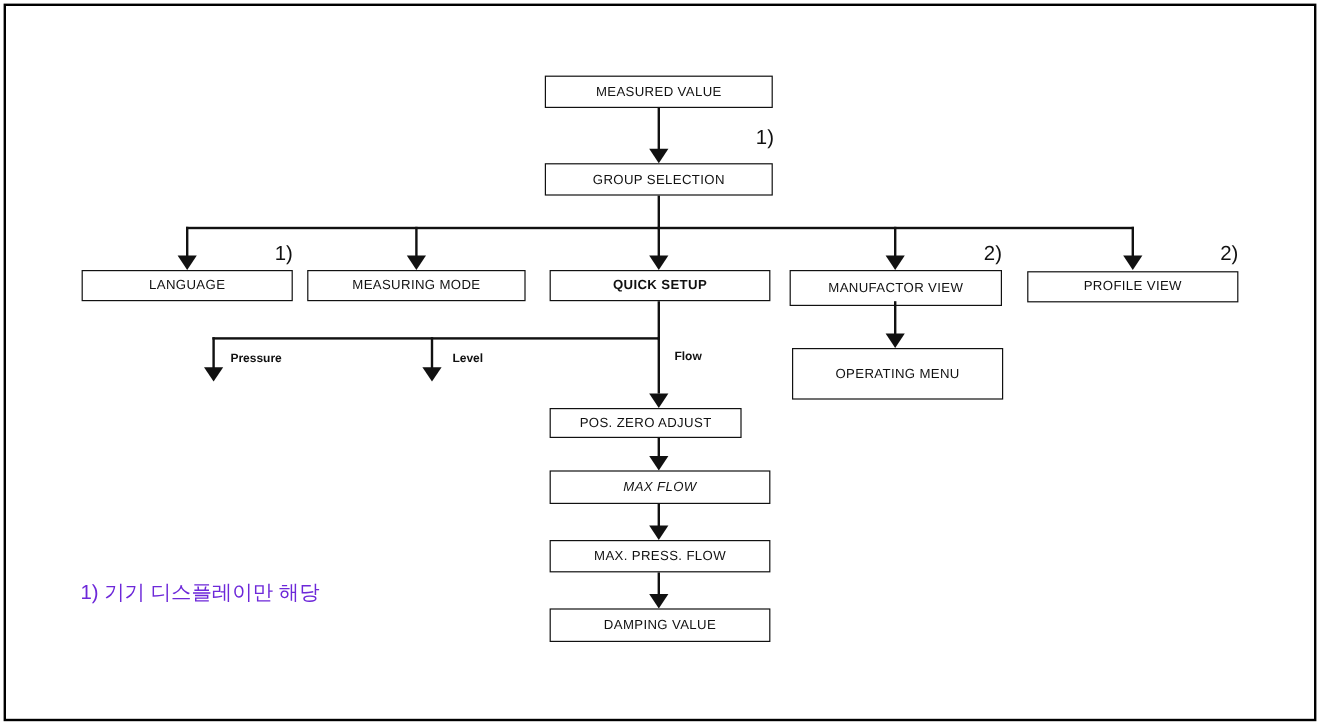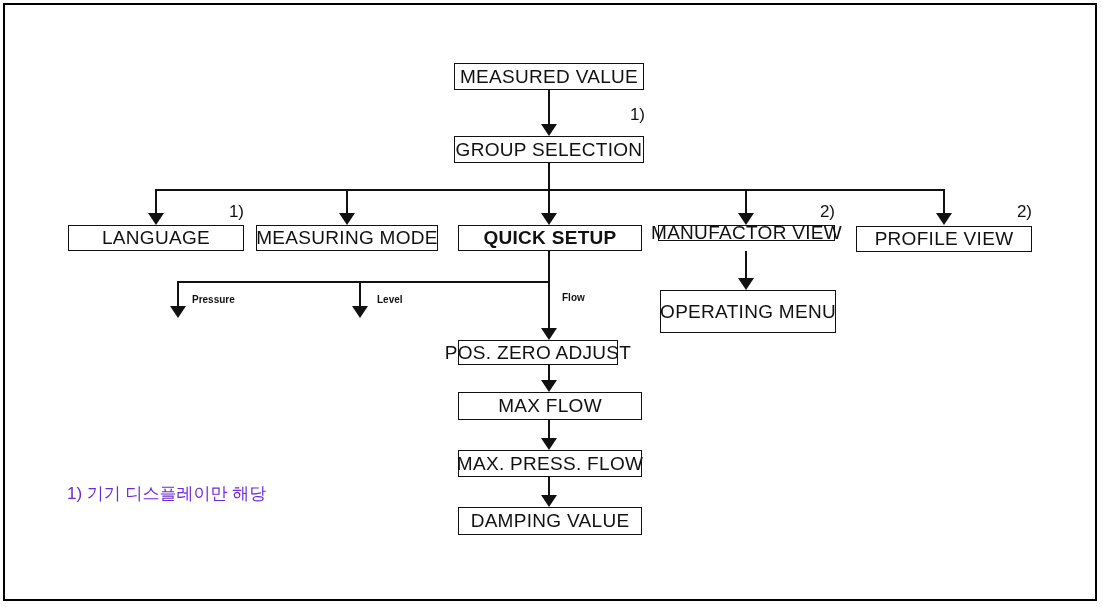--- a/index.html
+++ b/index.html
@@ -21,21 +21,21 @@
     width: 1094px; height: 598px;
     border: 2px solid #000000;
     box-sizing: border-box;
   }
   .node {
     position: absolute;
     border: 1.5px solid #111111;
     box-sizing: border-box;
     background: #ffffff;
     color: #111111;
-    font-size: 19px;
+    font-size: 11px;
     letter-spacing: 0.3px;
     text-align: center;
     display: flex;
     align-items: center;
     justify-content: center;
     white-space: nowrap;
   }
   .node.bold { font-weight: bold; }
   .vline, .hline {
     position: absolute;
@@ -100,21 +100,21 @@
   <div class="vline" style="left:943px; top:189px; height:25px;"></div>
   <div class="arr-down" style="left:936px; top:213px;"></div>
 
   <div class="ref" style="left:214px; top:202px;">1)</div>
   <div class="ref" style="left:805px; top:202px;">2)</div>
   <div class="ref" style="left:1002px; top:202px;">2)</div>
 
   <div class="node" style="left:68px; top:225px; width:176px; height:26px;">LANGUAGE</div>
   <div class="node" style="left:256px; top:225px; width:182px; height:26px;">MEASURING MODE</div>
   <div class="node bold" style="left:458px; top:225px; width:184px; height:26px;">QUICK SETUP</div>
-  <div class="node" style="left:658px; top:225px; width:177px; height:16px;">MANUFACTOR VIEW</div>
+  <div class="node" style="left:658px; top:225px; width:177px; height:30px;">MANUFACTOR VIEW</div>
   <div class="node" style="left:856px; top:226px; width:176px; height:26px;">PROFILE VIEW</div>
 
   <div class="vline" style="left:745px; top:251px; height:28px;"></div>
   <div class="arr-down" style="left:738px; top:278px;"></div>
   <div class="node" style="left:660px; top:290px; width:176px; height:43px;">OPERATING MENU</div>
 
   <div class="vline" style="left:548px; top:251px; height:32px;"></div>
   <div class="hline" style="left:177px; top:281px; width:373px;"></div>
 
   <div class="vline" style="left:177px; top:281px; height:26px;"></div>
@@ -127,21 +127,21 @@
 
   <div class="vline" style="left:548px; top:281px; height:47px;"></div>
   <div class="arr-down" style="left:541px; top:328px;"></div>
   <div class="branch-label" style="left:562px; top:292px;">Flow</div>
 
   <div class="node" style="left:458px; top:340px; width:160px; height:25px;">POS. ZERO ADJUST</div>
 
   <div class="vline" style="left:548px; top:365px; height:16px;"></div>
   <div class="arr-down" style="left:541px; top:380px;"></div>
 
-  <div class="node" style="left:458px; top:392px; width:184px; height:28px;">MAX FLOW</div>
+  <div class="node" style="left:458px; top:392px; width:184px; height:28px;font-style:italic;">MAX FLOW</div>
 
   <div class="vline" style="left:548px; top:420px; height:19px;"></div>
   <div class="arr-down" style="left:541px; top:438px;"></div>
 
   <div class="node" style="left:458px; top:450px; width:184px; height:27px;">MAX. PRESS. FLOW</div>
 
   <div class="vline" style="left:548px; top:477px; height:19px;"></div>
   <div class="arr-down" style="left:541px; top:495px;"></div>
 
   <div class="node" style="left:458px; top:507px; width:184px; height:28px;">DAMPING VALUE</div>

